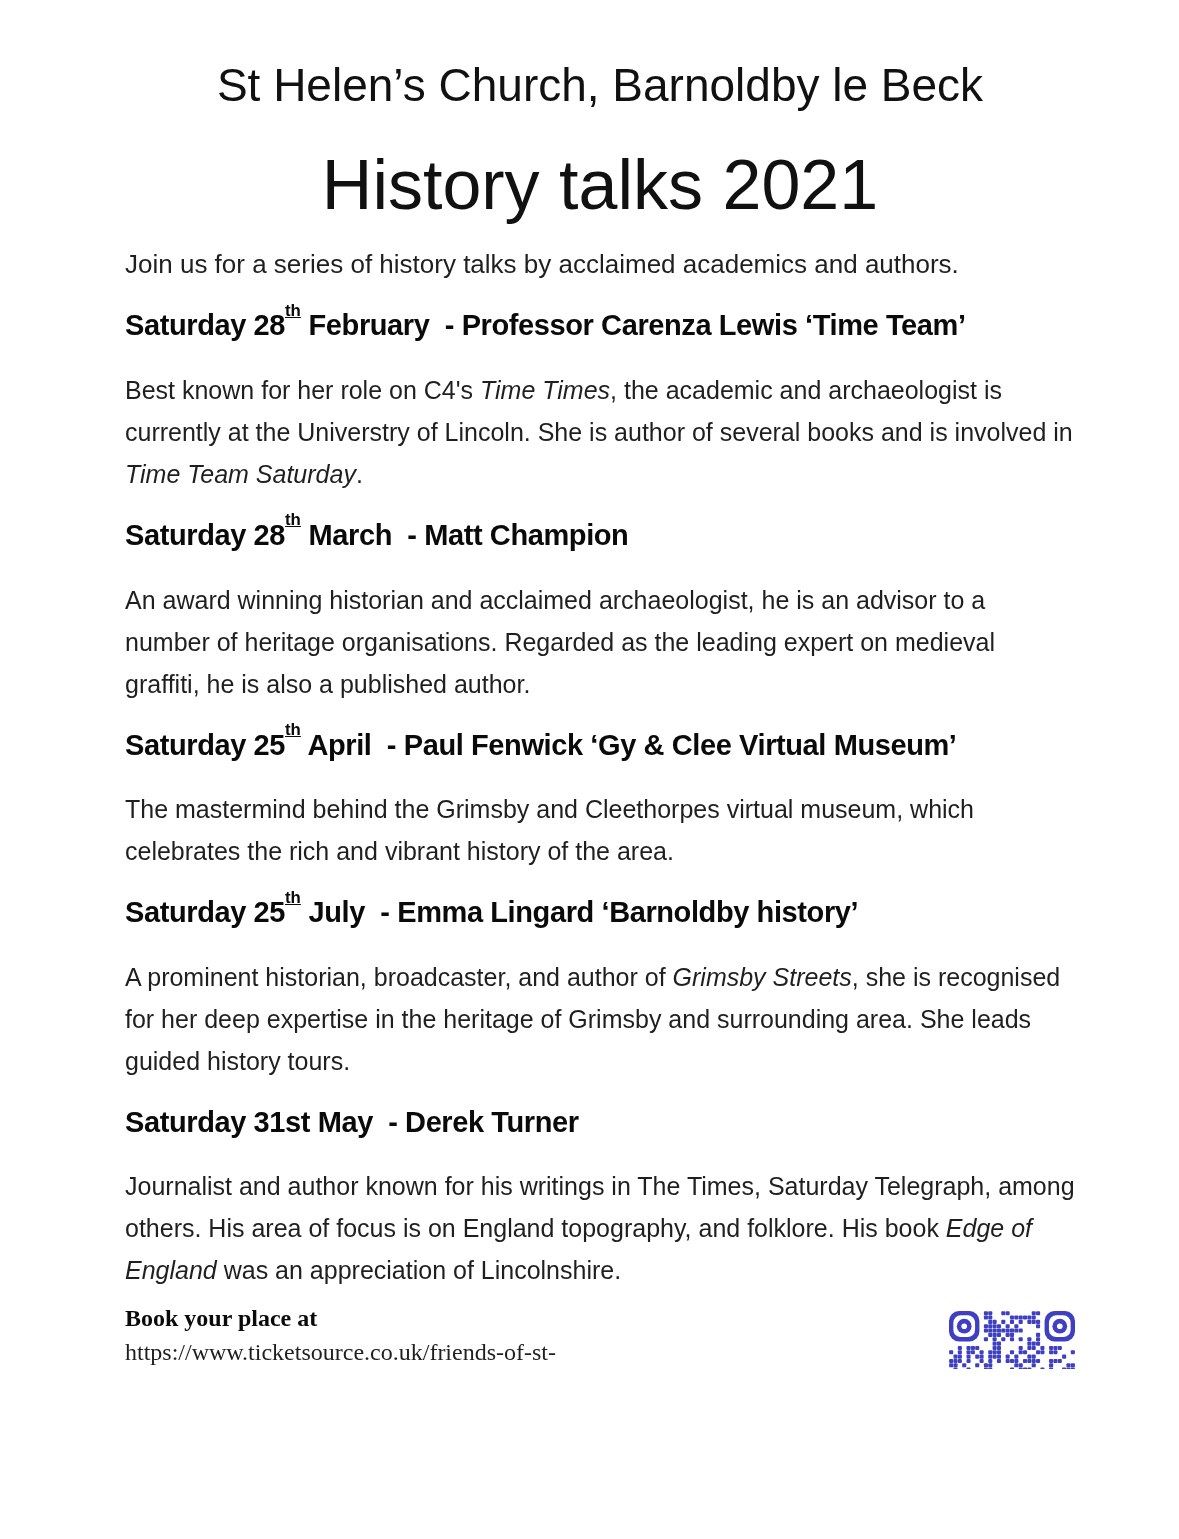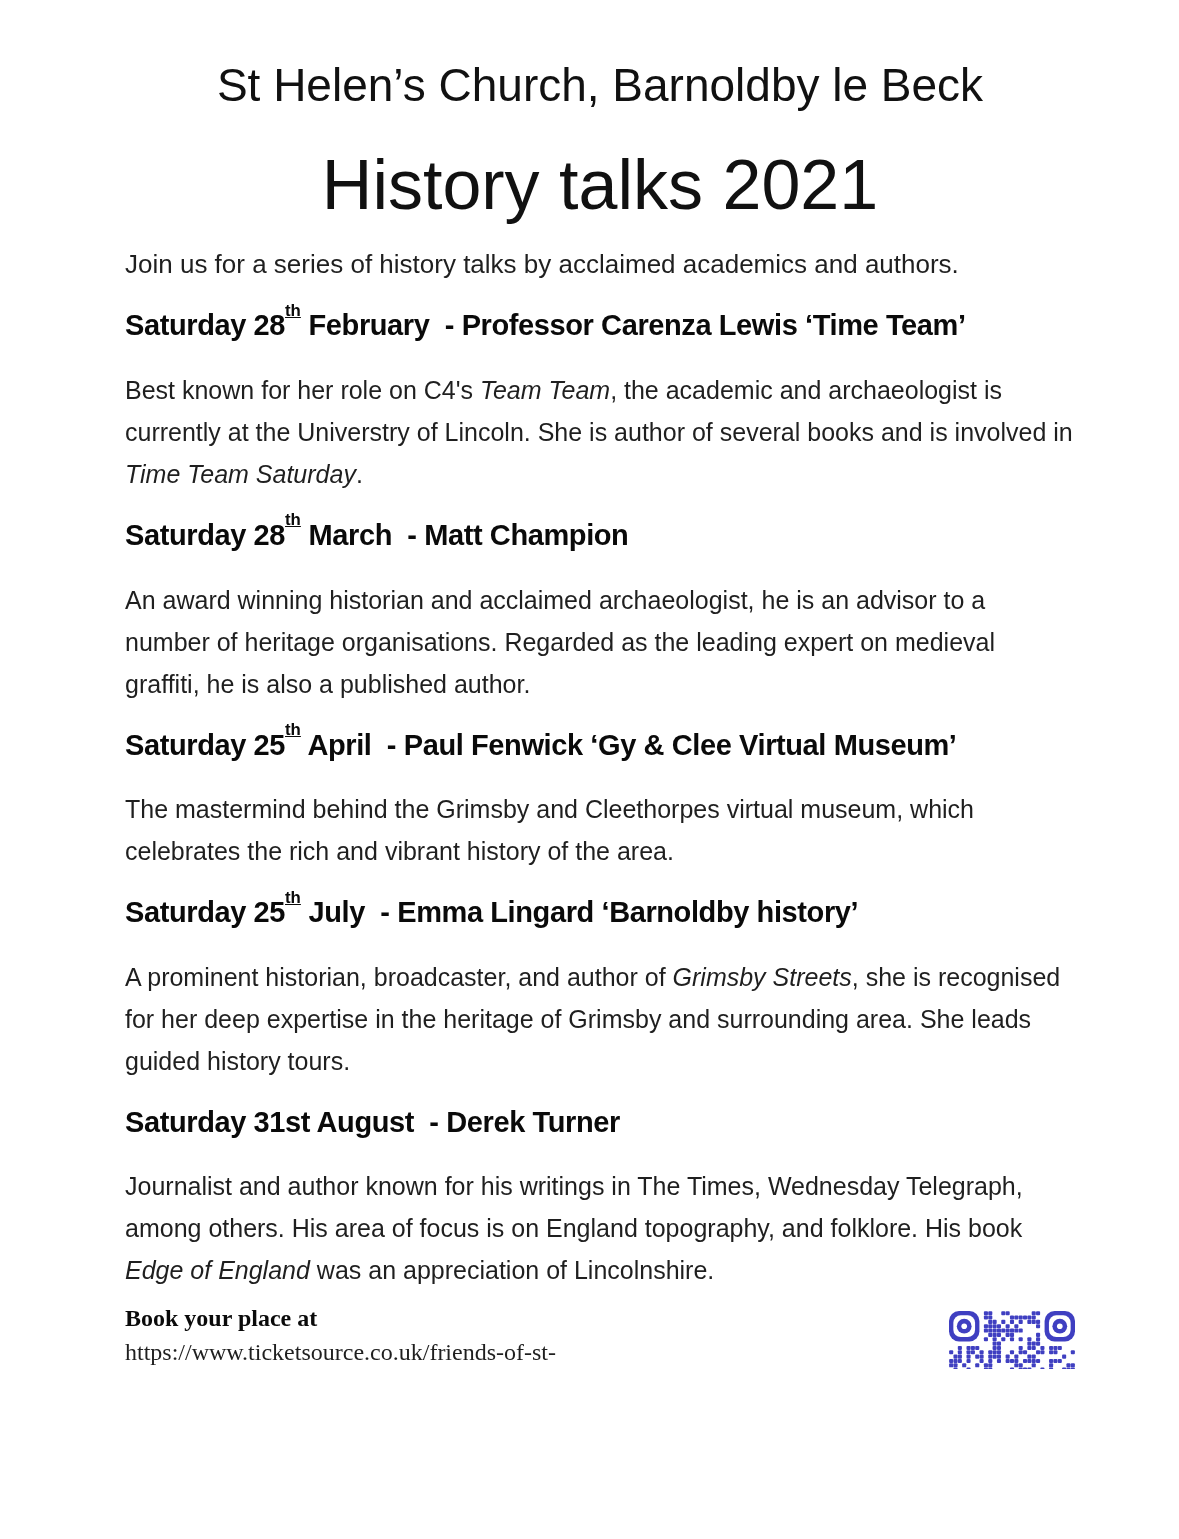--- a/index.html
+++ b/index.html
@@ -30,41 +30,41 @@
 <body>
 
 <div class="page">
 
   <div class="church-title">St Helen’s Church, Barnoldby le Beck</div>
   <div class="main-title">History talks 2021</div>
   <p class="intro">Join us for a series of history talks by acclaimed academics and authors.</p>
 
   <section>
     <h3 class="talk-heading"><span>Saturday 28</span><sup>th</sup><span> February  - Professor Carenza Lewis ‘Time Team’</span></h3>
-    <p class="talk-body"><span>Best known for her role on C4's </span><span class="it">Team Team</span><span>, the academic and archaeologist is currently at the Universtry of Lincoln. She is author of several books and is involved in </span><span class="it">Time Team Saturday</span><span>.</span></p>
+    <p class="talk-body"><span>Best known for her role on C4's </span><span class="it">Time Times</span><span>, the academic and archaeologist is currently at the Universtry of Lincoln. She is author of several books and is involved in </span><span class="it">Time Team Saturday</span><span>.</span></p>
   </section>
 
   <section>
     <h3 class="talk-heading"><span>Saturday 28</span><sup>th</sup><span> March  - Matt Champion</span></h3>
     <p class="talk-body"><span>An award winning historian and acclaimed archaeologist, he is an advisor to a number of heritage organisations. Regarded as the leading expert on medieval graffiti, he is also a published author.</span></p>
   </section>
 
   <section>
     <h3 class="talk-heading"><span>Saturday 25</span><sup>th</sup><span> April  - Paul Fenwick ‘Gy &amp; Clee Virtual Museum’</span></h3>
     <p class="talk-body"><span>The mastermind behind the Grimsby and Cleethorpes virtual museum, which celebrates the rich and vibrant history of the area.</span></p>
   </section>
 
   <section>
     <h3 class="talk-heading"><span>Saturday 25</span><sup>th</sup><span> July  - Emma Lingard ‘Barnoldby history’</span></h3>
     <p class="talk-body"><span>A prominent historian, broadcaster, and author of </span><span class="it">Grimsby Streets</span><span>, she is recognised for her deep expertise in the heritage of Grimsby and surrounding area. She leads guided history tours.</span></p>
   </section>
 
   <section>
-    <h3 class="talk-heading"><span>Saturday 31st August  - Derek Turner</span><sup></sup><span></span></h3>
-    <p class="talk-body"><span>Journalist and author known for his writings in The Times, Wednesday Telegraph, among others. His area of focus is on England topography, and folklore. His book </span><span class="it">Edge of England</span><span> was an appreciation of Lincolnshire.</span></p>
+    <h3 class="talk-heading"><span>Saturday 31st May  - Derek Turner</span><sup></sup><span></span></h3>
+    <p class="talk-body"><span>Journalist and author known for his writings in The Times, Saturday Telegraph, among others. His area of focus is on England topography, and folklore. His book </span><span class="it">Edge of England</span><span> was an appreciation of Lincolnshire.</span></p>
   </section>
 
   <div class="booking-row">
     <div class="booking-text">
       <p class="book-label">Book your place at</p>
       <p class="book-body"><span>https://www.ticketsource.co.uk/friends-of-st-helens-church-barnoldby</span><span>  or scan the QR code.</span></p>
     </div>
     <svg id="qr" class="qr" viewBox="0 0 29 29" xmlns="http://www.w3.org/2000/svg">
         <rect x="8.03" y="0.03" width="0.94" height="0.94" rx="0.22" fill="#3f3fc1"></rect>
         <rect x="9.03" y="0.03" width="0.94" height="0.94" rx="0.22" fill="#3f3fc1"></rect>

